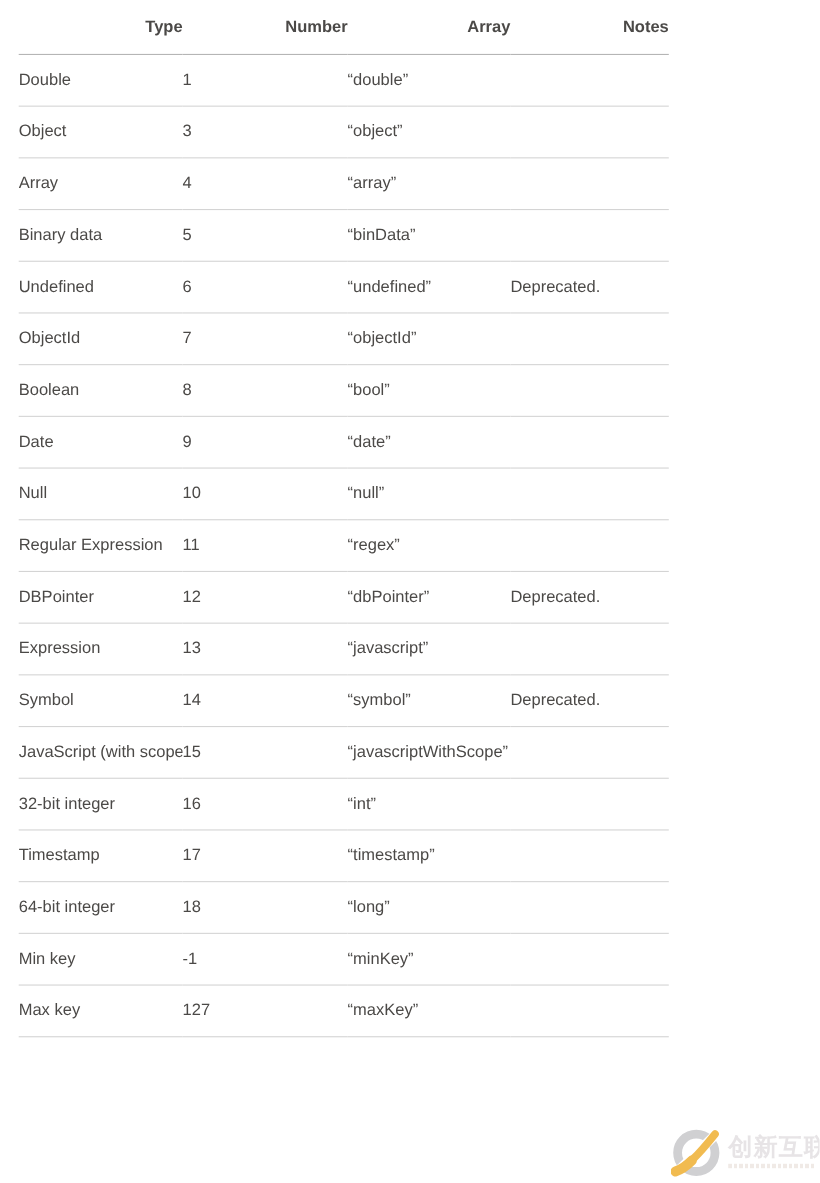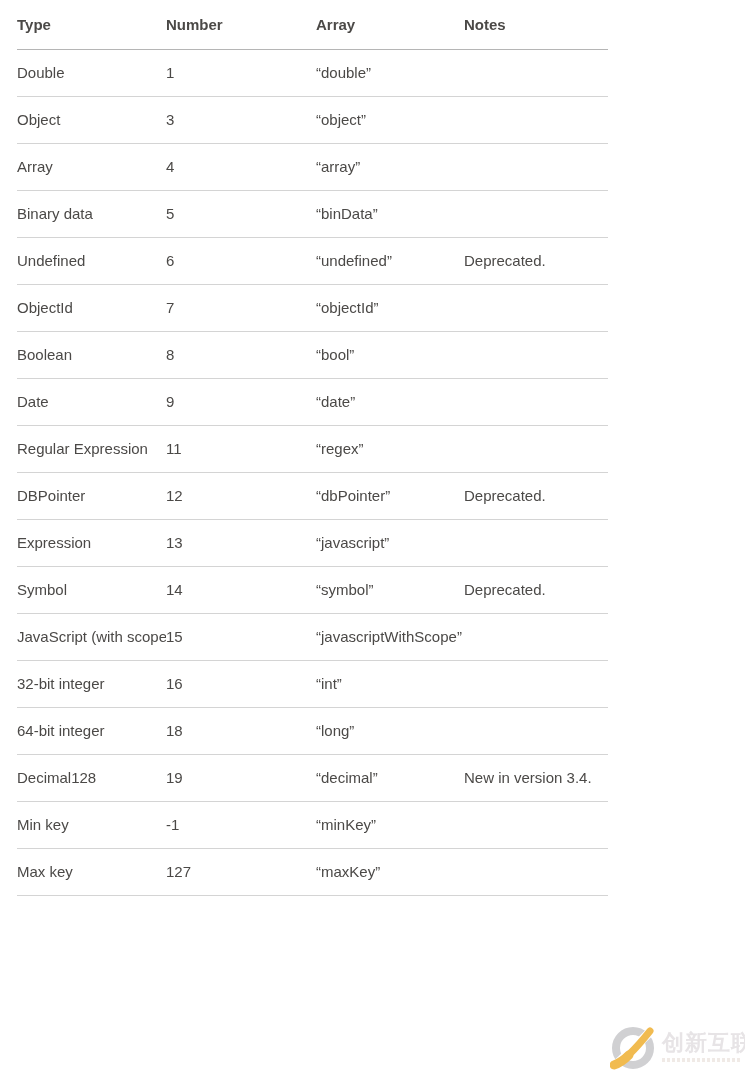--- a/index.html
+++ b/index.html
@@ -27,21 +27,21 @@
     top: 0;
     width: 591px;
     border-collapse: collapse;
     table-layout: fixed;
   }
   table.bson-table col.c1 { width: 149px; }
   table.bson-table col.c2 { width: 150px; }
   table.bson-table col.c3 { width: 148px; }
   table.bson-table col.c4 { width: 144px; }
   table.bson-table th {
-    text-align: left;
+    text-align: right;
     font-size: 15px;
     font-weight: bold;
     color: #4b4947;
     height: 49px;
     padding: 0;
     vertical-align: middle;
     border-bottom: 1px solid #b5b5b5;
     white-space: nowrap;
   }
   table.bson-table td {
@@ -158,20 +158,26 @@
           <td>“bool”</td>
           <td></td>
         </tr>
         <tr>
           <td>Date</td>
           <td>9</td>
           <td>“date”</td>
           <td></td>
         </tr>
         <tr>
+          <td>Null</td>
+          <td>10</td>
+          <td>“null”</td>
+          <td></td>
+        </tr>
+        <tr>
           <td>Regular Expression</td>
           <td>11</td>
           <td>“regex”</td>
           <td></td>
         </tr>
         <tr>
           <td>DBPointer</td>
           <td>12</td>
           <td>“dbPointer”</td>
           <td>Deprecated.</td>
@@ -194,30 +200,30 @@
           <td>“javascriptWithScope”</td>
           <td></td>
         </tr>
         <tr>
           <td>32-bit integer</td>
           <td>16</td>
           <td>“int”</td>
           <td></td>
         </tr>
         <tr>
+          <td>Timestamp</td>
+          <td>17</td>
+          <td>“timestamp”</td>
+          <td></td>
+        </tr>
+        <tr>
           <td>64-bit integer</td>
           <td>18</td>
           <td>“long”</td>
           <td></td>
-        </tr>
-        <tr>
-          <td>Decimal128</td>
-          <td>19</td>
-          <td>“decimal”</td>
-          <td>New in version 3.4.</td>
         </tr>
         <tr>
           <td>Min key</td>
           <td>-1</td>
           <td>“minKey”</td>
           <td></td>
         </tr>
         <tr>
           <td>Max key</td>
           <td>127</td>

